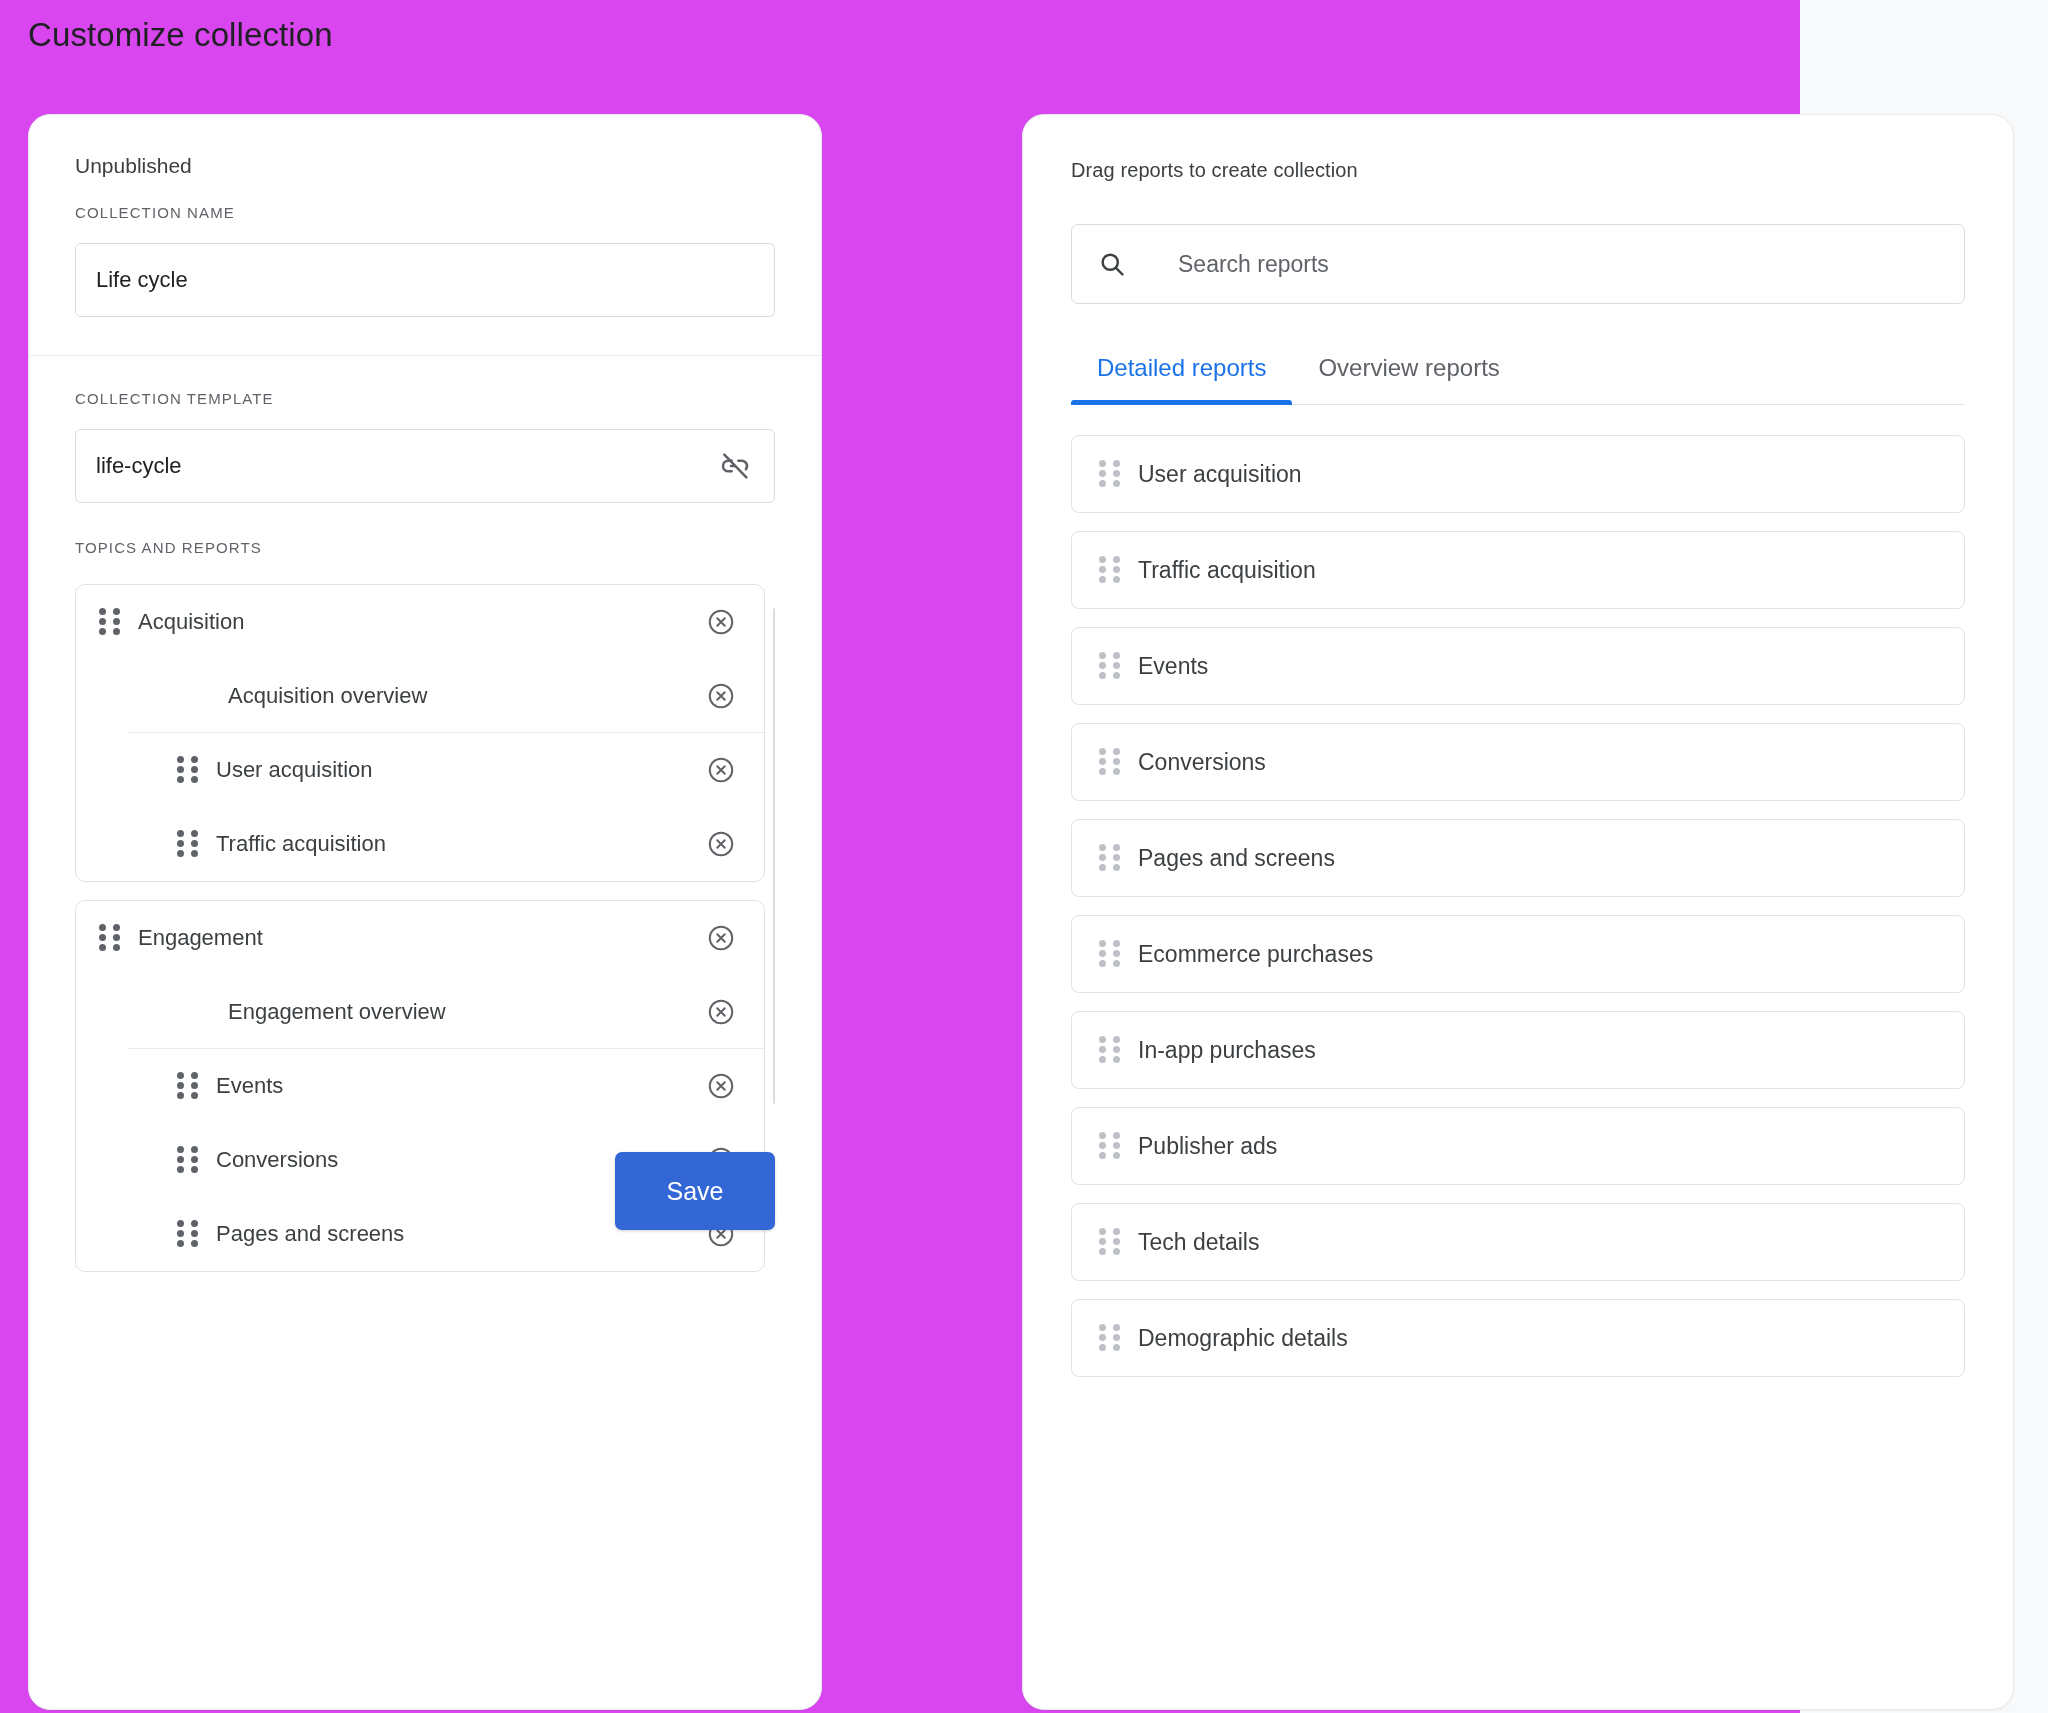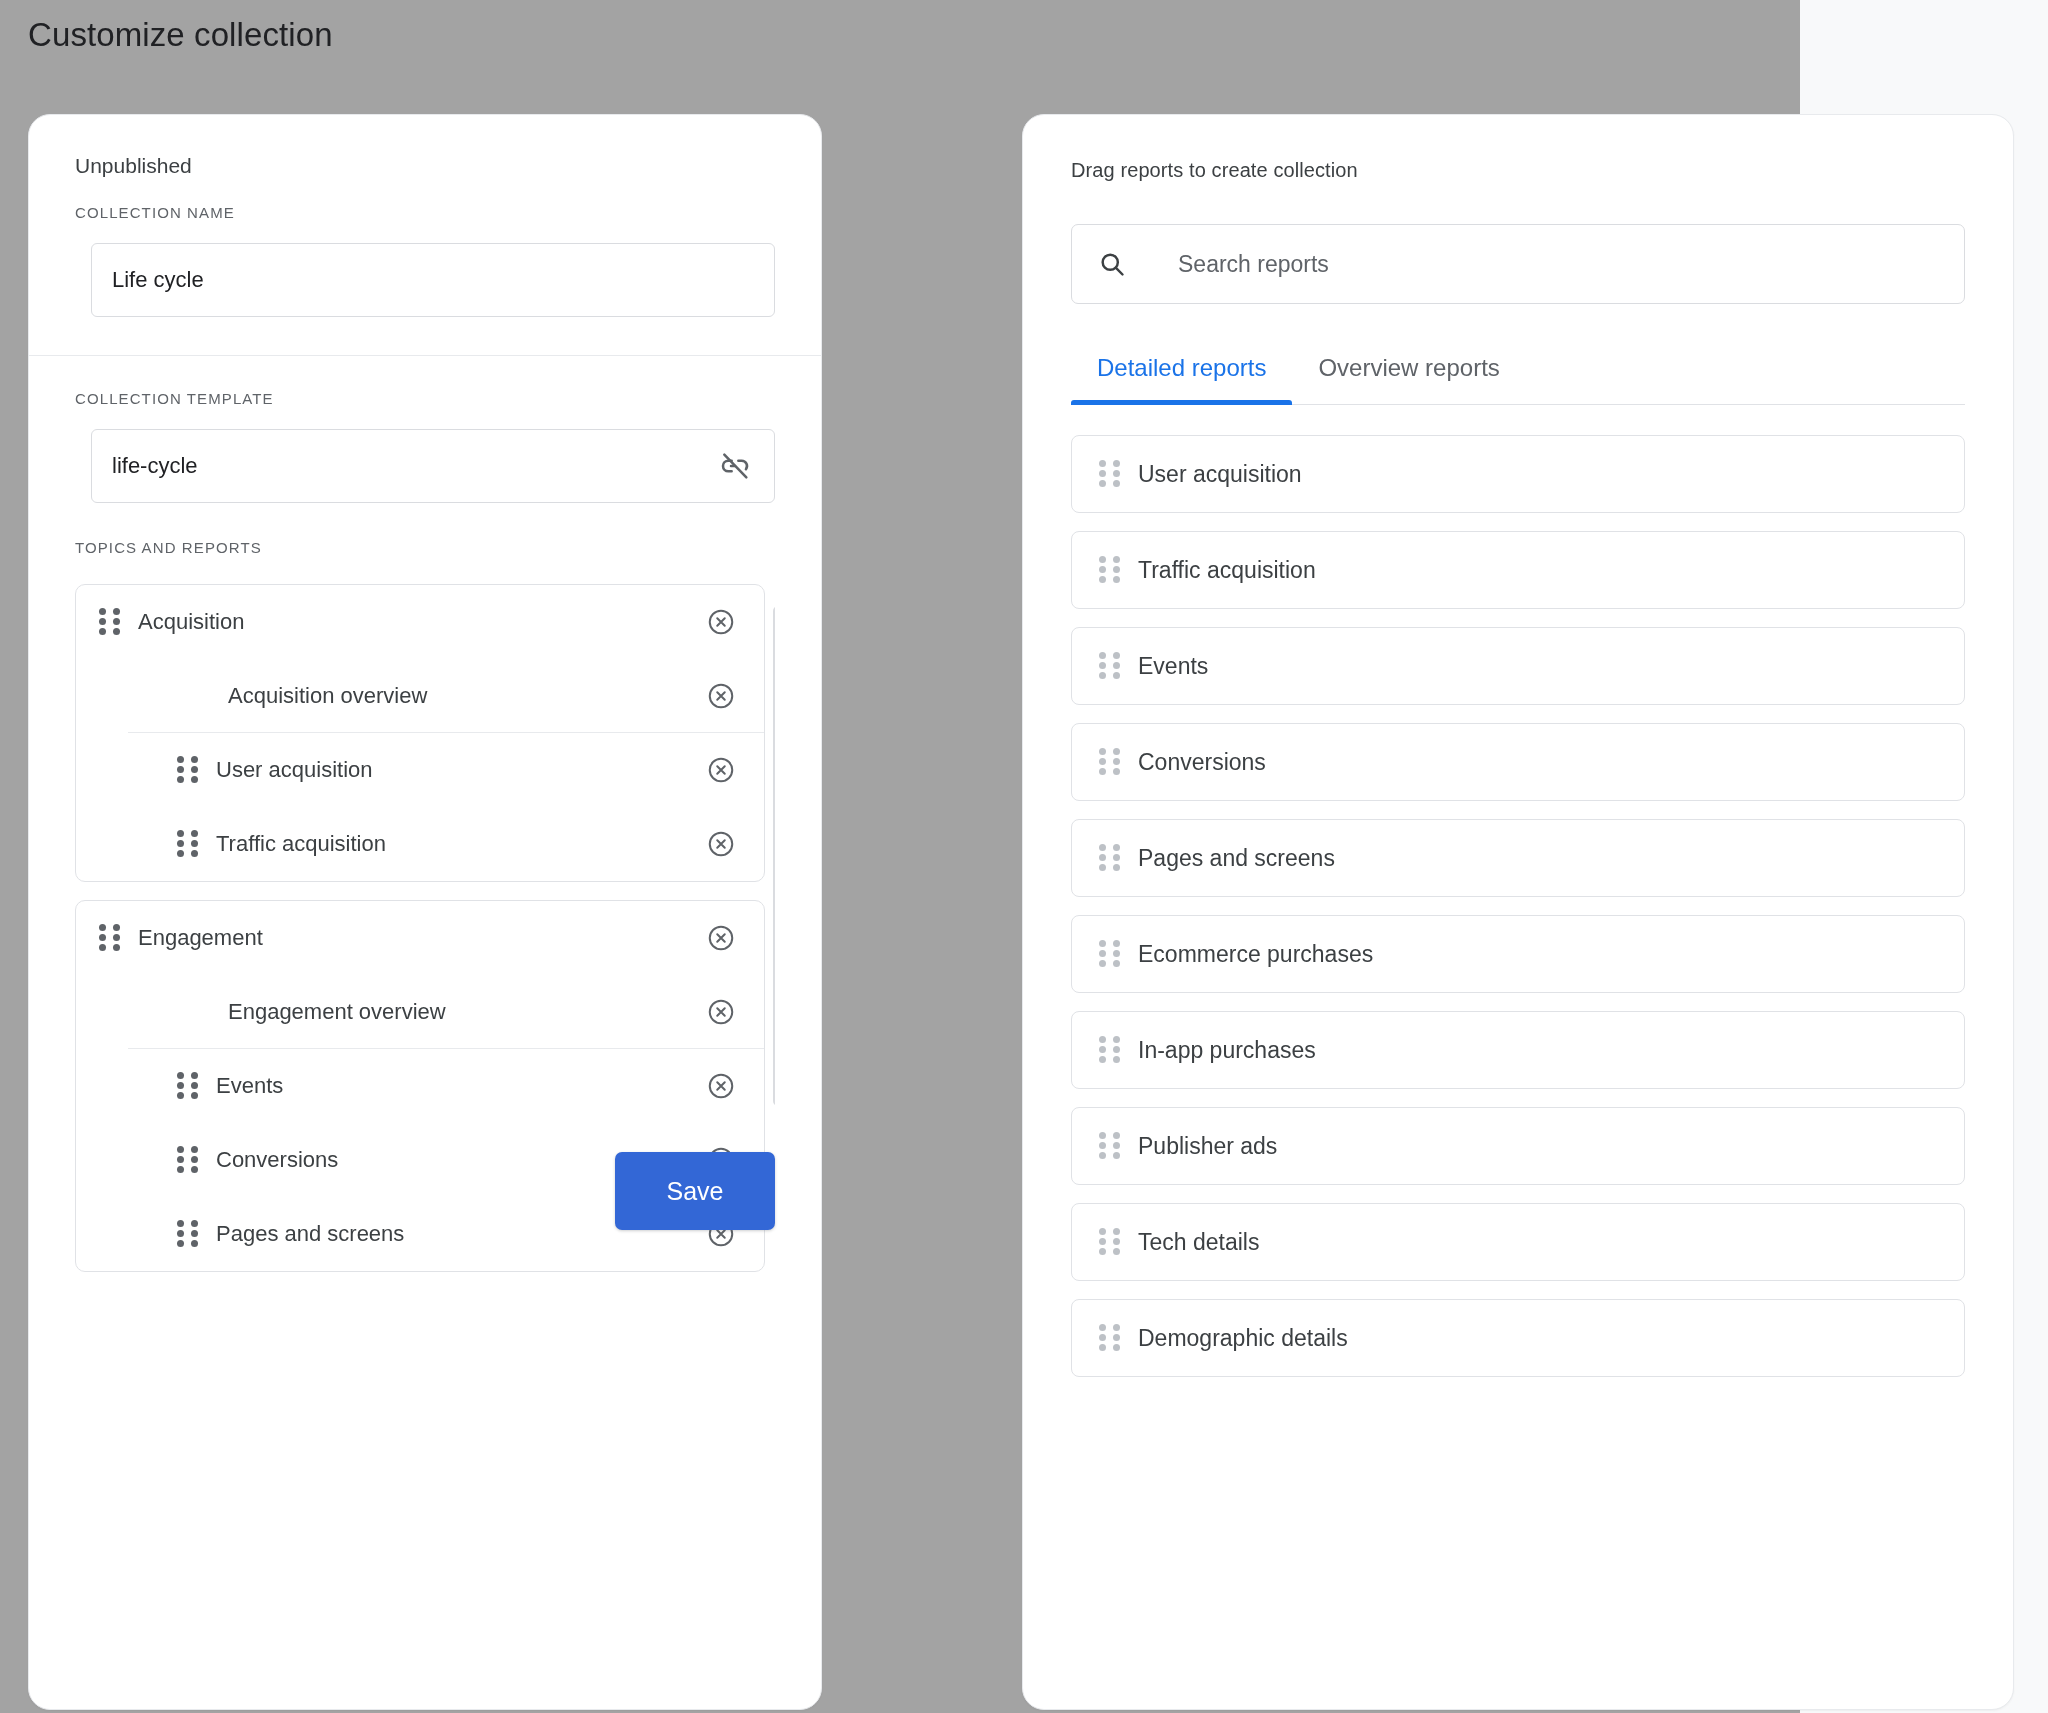--- a/index.html
+++ b/index.html
@@ -8,21 +8,21 @@
     height: 1713px;
     background: #f8f9fa;
     font-family: "Liberation Sans", sans-serif;
     overflow: hidden;
   }
 
   .page {
     position: relative;
     width: 1800px;
     height: 1713px;
-    background: #a3a3a3;
+    background: #d946ef;
   }
 
   
   .page-title {
     position: absolute;
     left: 28px;
     top: 16px;
     font-size: 33px;
     font-weight: 400;
     color: #202124;
@@ -62,21 +62,20 @@
   }
   .text-field {
     position: relative;
     height: 74px;
     border: 1px solid #dadce0;
     border-radius: 6px;
     display: flex;
     align-items: center;
     padding: 0 20px;
     background: #fff;
-    margin-left: 16px;
   }
   .text-field .value {
     font-size: 22px;
     color: #202124;
   }
   .text-field .trailing-icon {
     position: absolute;
     right: 22px;
     top: 50%;
     transform: translateY(-50%);

